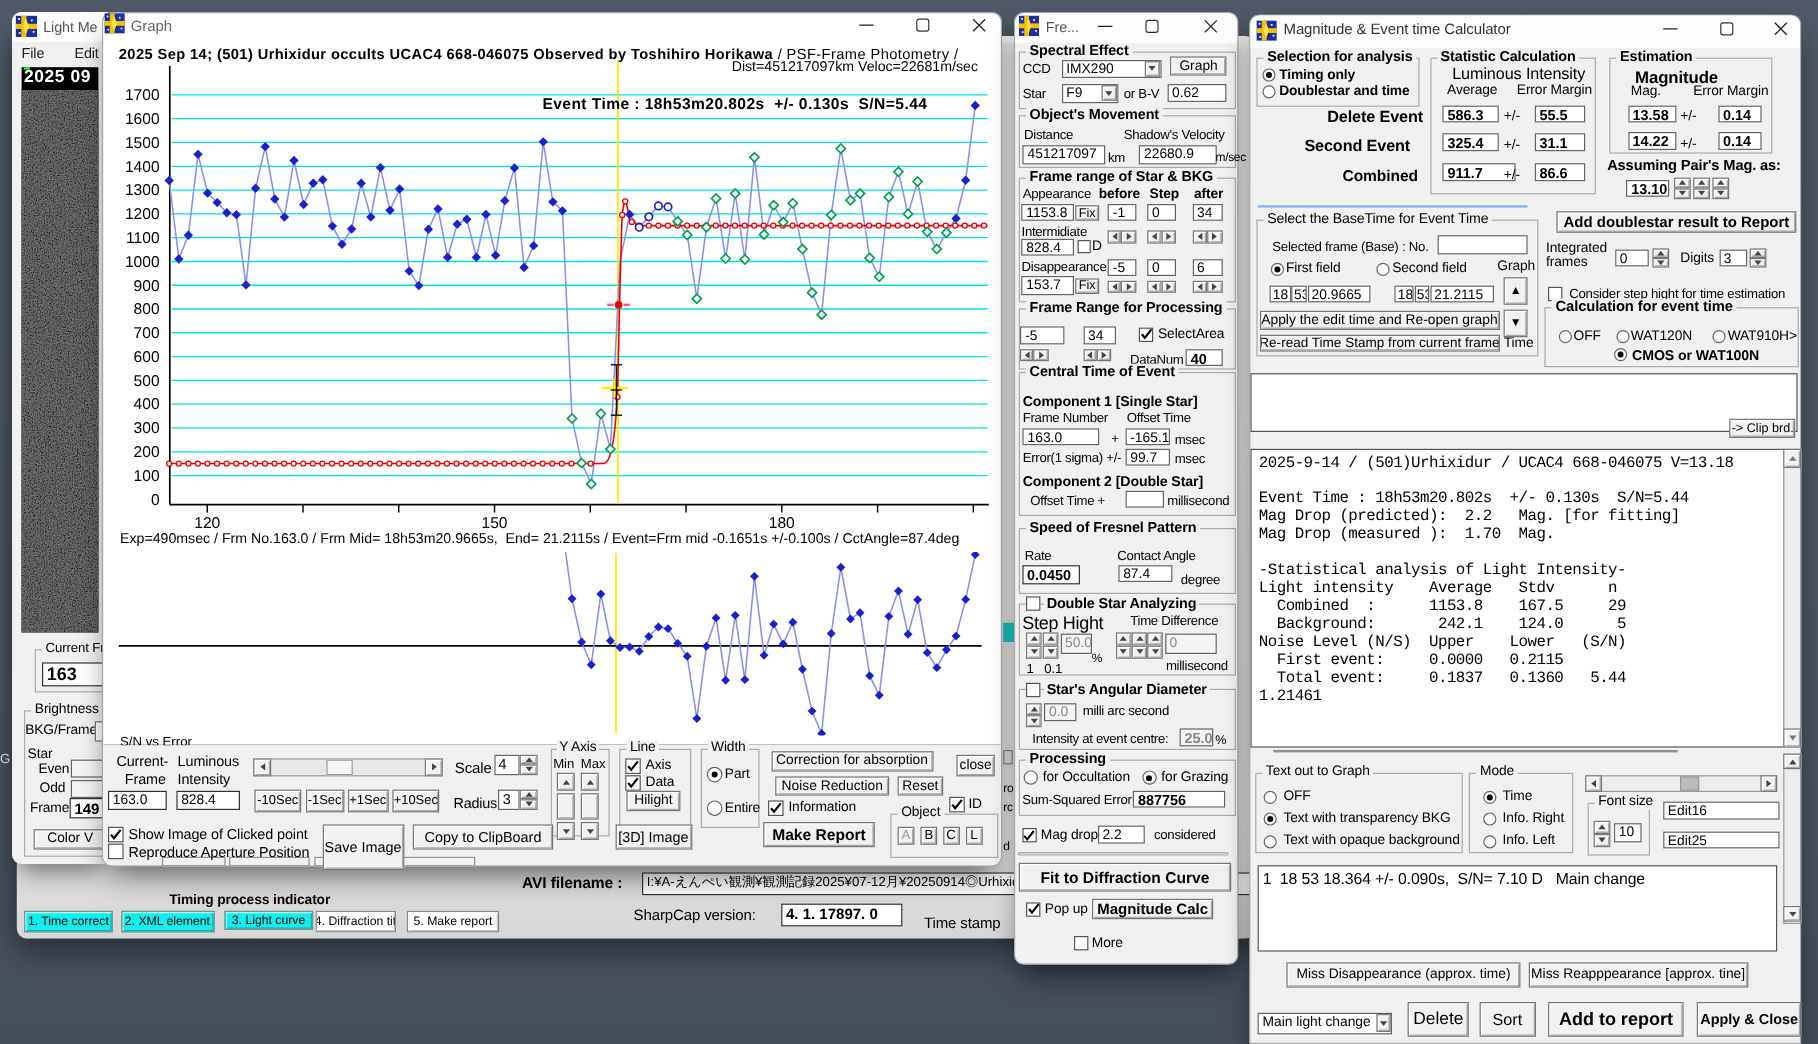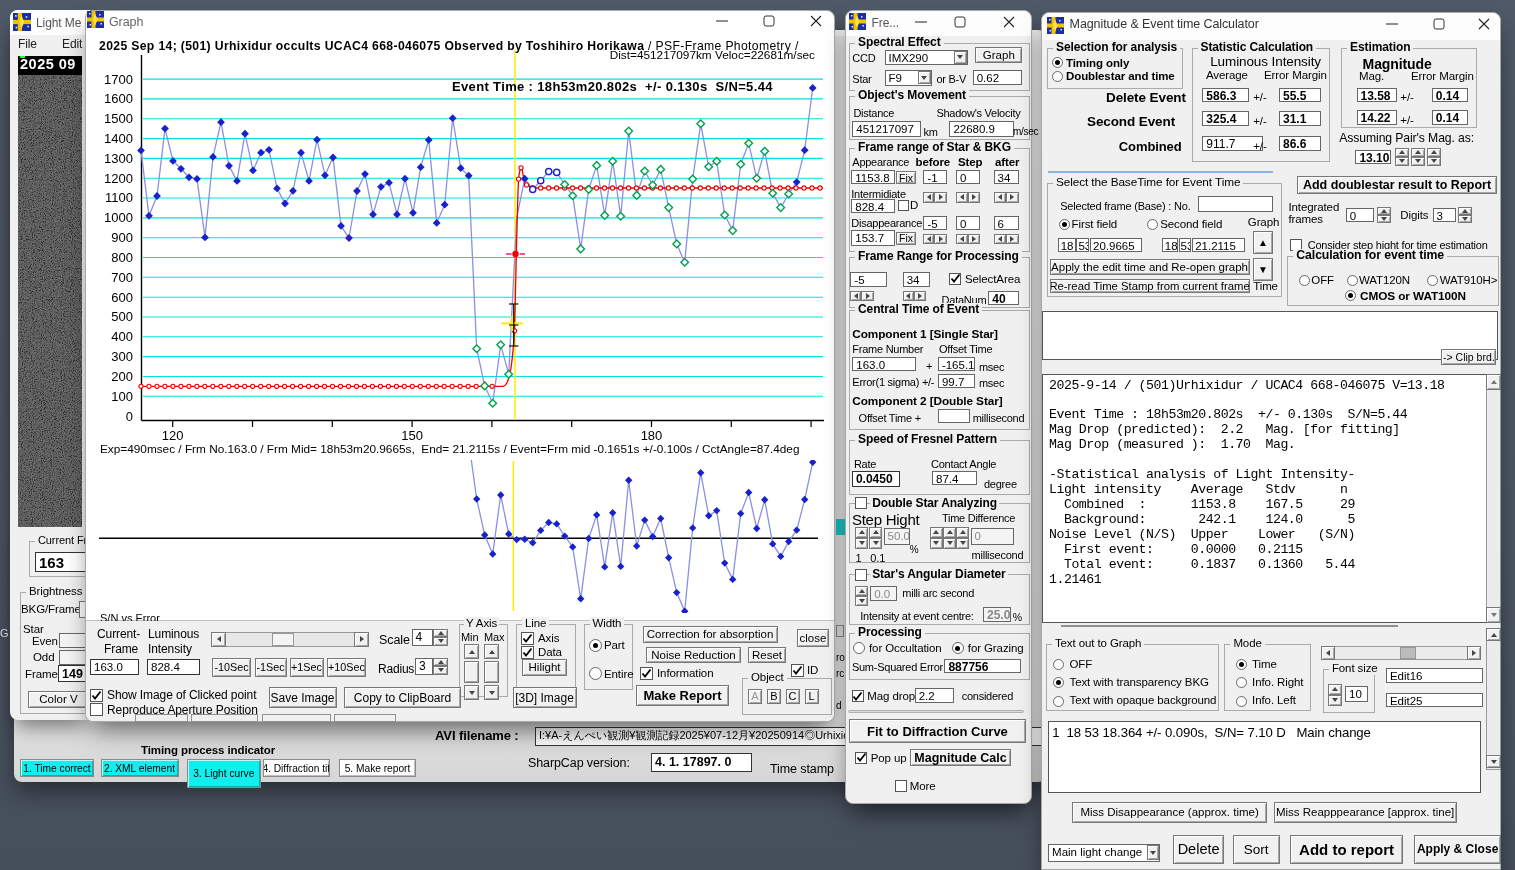--- a/index.html
+++ b/index.html
@@ -14,21 +14,21 @@
 .tu { position:static; width:0; height:0; border-left:3px solid transparent; border-right:3px solid transparent; border-bottom:4px solid #444; }
 .td { position:static; width:0; height:0; border-left:3px solid transparent; border-right:3px solid transparent; border-top:4px solid #444; }
 .tl { position:static; width:0; height:0; border-top:3px solid transparent; border-bottom:3px solid transparent; border-right:4px solid #444; }
 .tr { position:static; width:0; height:0; border-top:3px solid transparent; border-bottom:3px solid transparent; border-left:4px solid #444; }
 svg { position:absolute; }
 </style></head><body>
 <div style="position:absolute;left:14px;top:30px;width:1032px;height:752px;background:linear-gradient(#f2f2f2,#e4e4e4 90%,#d6d6d6);border-radius:8px;box-shadow:0 10px 24px rgba(0,0,0,0.45)"></div>
 <div class="lb" style="left:141px;top:743.5px;font-size:11.5px;color:#000;font-weight:bold;">Timing process indicator</div>
 <div class="btn" style="left:20px;top:759.4px;width:74px;height:17.4px;font-size:10.2px;background:#10eeee;box-shadow:inset 1px 1px 0 rgba(255,255,255,0.7), inset -1px -1px 0 rgba(0,0,0,0.25);border:1px solid #8a8a8a">1. Time correct</div>
 <div class="btn" style="left:100.5px;top:759.4px;width:78px;height:17.4px;font-size:10.2px;background:#10eeee;box-shadow:inset 1px 1px 0 rgba(255,255,255,0.7), inset -1px -1px 0 rgba(0,0,0,0.25);border:1px solid #8a8a8a">2. XML element</div>
-<div class="btn" style="left:186.5px;top:759.4px;width:74.5px;height:29px;font-size:10.2px;background:#10eeee;box-shadow:inset 1px 1px 0 rgba(255,255,255,0.7), inset -1px -1px 0 rgba(0,0,0,0.25);border:1px solid #8a8a8a">3. Light curve</div>
+<div class="btn" style="left:186.5px;top:759.4px;width:74.5px;height:16px;font-size:10.2px;background:#10eeee;box-shadow:inset 1px 1px 0 rgba(255,255,255,0.7), inset -1px -1px 0 rgba(0,0,0,0.25);border:1px solid #8a8a8a">3. Light curve</div>
 <div class="btn" style="left:262.5px;top:759.4px;width:67.5px;height:17.4px;font-size:10.2px;background:#fff;box-shadow:inset 1px 1px 0 rgba(255,255,255,0.7), inset -1px -1px 0 rgba(0,0,0,0.25);border:1px solid #8a8a8a">4. Diffraction tit</div>
 <div class="btn" style="left:339px;top:759.4px;width:77px;height:17.4px;font-size:10.2px;background:#fff;box-shadow:inset 1px 1px 0 rgba(255,255,255,0.7), inset -1px -1px 0 rgba(0,0,0,0.25);border:1px solid #8a8a8a">5. Make report</div>
 <div class="lb" style="left:435px;top:729px;font-size:13px;color:#000;font-weight:bold;">AVI filename :</div>
 <div class="tb" style="left:535px;top:726.5px;width:580px;height:19.5px;font-size:11px;padding-left:3px;text-align:left;border:1px solid #333">I:¥A-えんぺい観測¥観測記録2025¥07-12月¥20250914◎Urhixidur_UCAC4_668-046075_2025</div>
 <div class="lb" style="left:528px;top:757px;font-size:12.5px;color:#000;">SharpCap version:</div>
 <div class="tb" style="left:651px;top:752.5px;width:101px;height:19px;font-size:12.5px;padding-left:3px;text-align:left;font-weight:bold;border:1px solid #333">4. 1. 17897. 0</div>
 <div class="lb" style="left:770px;top:762.5px;font-size:12.5px;color:#000;">Time stamp</div>
 <div class="" style="left:835px;top:36px;width:10px;height:686px;background:#e6e6e6"></div>
 <div class="" style="left:836px;top:519px;width:9px;height:16px;background:#19c8c8"></div>
 <div class="" style="left:836px;top:625px;width:8px;height:12px;background:#e4e4e4;border:1px solid #888"></div>
@@ -498,21 +498,21 @@
 <div class="btn" style="left:804.5px;top:688.5px;width:14px;height:15.5px;font-size:11px;">L</div>
 <div class="btn" style="left:636px;top:685px;width:93px;height:21px;font-size:13px;font-weight:bold;">Make Report</div>
 <div class="ckb" style="left:90px;top:688.5px;width:13px;height:13px">
     <svg width="11" height="11" viewBox="0 0 11 11">
       <path d="M1.5 5.5 L4 8.5 L9.5 1.5" stroke="#000" stroke-width="1.8" fill="none"></path>
     </svg>
   </div>
 <div class="lb" style="left:107px;top:689px;font-size:12px;color:#000;">Show Image of Clicked point</div>
 <div class="ckb" style="left:90px;top:703px;width:13px;height:13px"></div>
 <div class="lb" style="left:107px;top:703.5px;font-size:12px;color:#000;">Reproduce Aperture Position</div>
-<div class="btn" style="left:268.5px;top:687px;width:68px;height:21px;font-size:12px;">Save Image</div>
+<div class="btn" style="left:268.5px;top:687px;width:68px;height:38px;font-size:12px;">Save Image</div>
 <div class="btn" style="left:344px;top:687px;width:117px;height:21px;font-size:12px;">Copy to ClipBoard</div>
 <div class="btn" style="left:512.5px;top:687px;width:64px;height:21px;font-size:12px;">[3D] Image</div>
 <div style="position:absolute;left:844.6px;top:10px;width:187.8px;height:793.5px;background:#f0f0f0;border-radius:8px;box-shadow:0 14px 24px -6px rgba(0,0,0,0.55);border:1px solid #a8a8a8"></div>
 <div style="position:absolute;left:845.6px;top:11px;width:185.8px;height:25px;background:#fdfdfd;border-radius:8px 8px 0 0"></div>
 <svg style="position:absolute;left:849px;top:13px" width="17" height="17" viewBox="0 0 17 17">
 <rect x="0" y="0" width="17" height="17" fill="#1b2fa0"></rect>
 <rect x="0" y="6.5" width="17" height="4" fill="#f2c200"></rect>
 <rect x="4.5" y="0" width="4" height="17" fill="#f2c200"></rect>
 <rect x="2" y="2" width="1.5" height="1.5" fill="#e8e8e8"></rect>
     <rect x="12" y="3" width="1.5" height="1.5" fill="#e8e8e8"></rect>
@@ -777,35 +777,35 @@
 <div class="lb" style="left:1264px;top:68.7px;font-size:11.5px;color:#000;">Error Margin</div>
 <div class="lb" style="left:1106px;top:91.3px;font-size:13.5px;color:#000;font-weight:bold;">Delete Event</div>
 <div class="tb" style="left:1202.3px;top:87.6px;width:46.6px;height:14.4px;font-size:12px;padding-left:3px;text-align:left;font-weight:bold;">586.3</div>
 <div class="lb" style="left:1253.2px;top:91.3px;font-size:11.5px;color:#000;">+/-</div>
 <div class="tb" style="left:1279px;top:87.6px;width:42.3px;height:14.4px;font-size:12px;padding-left:3px;text-align:left;font-weight:bold;">55.5</div>
 <div class="lb" style="left:1087px;top:115.3px;font-size:13.5px;color:#000;font-weight:bold;">Second Event</div>
 <div class="tb" style="left:1202.3px;top:111.3px;width:46.6px;height:14.4px;font-size:12px;padding-left:3px;text-align:left;font-weight:bold;">325.4</div>
 <div class="lb" style="left:1253.2px;top:115px;font-size:11.5px;color:#000;">+/-</div>
 <div class="tb" style="left:1279px;top:111.3px;width:42.3px;height:14.4px;font-size:12px;padding-left:3px;text-align:left;font-weight:bold;">31.1</div>
 <div class="lb" style="left:1118.8px;top:140.4px;font-size:13px;color:#000;font-weight:bold;">Combined</div>
-<div class="tb" style="left:1202.3px;top:136.4px;width:61px;height:14.4px;font-size:12px;padding-left:3px;text-align:left;font-weight:normal;">911.7</div>
+<div class="tb" style="left:1202.3px;top:136.4px;width:61px;height:14.4px;font-size:12px;padding-left:3px;text-align:left;font-weight:bold;">911.7</div>
 <div class="lb" style="left:1253.2px;top:140.1px;font-size:11.5px;color:#000;">+/-</div>
 <div class="tb" style="left:1279px;top:136.4px;width:42.3px;height:14.4px;font-size:12px;padding-left:3px;text-align:left;font-weight:bold;">86.6</div>
 <div class="gb" style="left:1341.1px;top:48px;width:136.3px;height:80.2px;"></div>
 <div class="lb" style="left:1347.1px;top:41px;font-size:12px;background:#f0f0f0;padding:0 3px;font-weight:bold;">Estimation</div>
 <div class="lb" style="left:1362.6px;top:57.2px;font-size:14px;color:#000;font-weight:bold;">Magnitude</div>
 <div class="lb" style="left:1359px;top:69.8px;font-size:11.5px;color:#000;">Mag.</div>
 <div class="lb" style="left:1411px;top:69.8px;font-size:11.5px;color:#000;">Error Margin</div>
 <div class="tb" style="left:1356.5px;top:87.6px;width:40.2px;height:14.4px;font-size:12px;padding-left:3px;text-align:left;font-weight:bold;">13.58</div>
 <div class="lb" style="left:1400.3px;top:91.3px;font-size:11.5px;color:#000;">+/-</div>
 <div class="tb" style="left:1431.8px;top:87.6px;width:35.9px;height:14.4px;font-size:12px;padding-left:3px;text-align:left;font-weight:bold;">0.14</div>
 <div class="tb" style="left:1356.5px;top:110.2px;width:40.2px;height:14.4px;font-size:12px;padding-left:3px;text-align:left;font-weight:bold;">14.22</div>
 <div class="lb" style="left:1400.3px;top:113.9px;font-size:11.5px;color:#000;">+/-</div>
 <div class="tb" style="left:1431.8px;top:110.2px;width:35.9px;height:14.4px;font-size:12px;padding-left:3px;text-align:left;font-weight:bold;">0.14</div>
-<div class="lb" style="left:1339.3px;top:131.8px;font-size:12.2px;color:#000;font-weight:normal;">Assuming Pair's Mag. as:</div>
+<div class="lb" style="left:1339.3px;top:131.8px;font-size:12.2px;color:#000;font-weight:bold;">Assuming Pair's Mag. as:</div>
 <div class="tb" style="left:1355.4px;top:149.7px;width:35.9px;height:14.4px;font-size:12px;padding-left:3px;text-align:left;font-weight:bold;">13.10</div>
 <div class="btn" style="left:1394.9px;top:147.9px;width:14.3px;height:9px">
     <div class="tu"></div>
   </div>
 <div class="btn" style="left:1394.9px;top:156.9px;width:14.3px;height:9px">
     <div class="td"></div>
   </div>
 <div class="btn" style="left:1411px;top:147.9px;width:14.3px;height:9px">
     <div class="tu"></div>
   </div>

